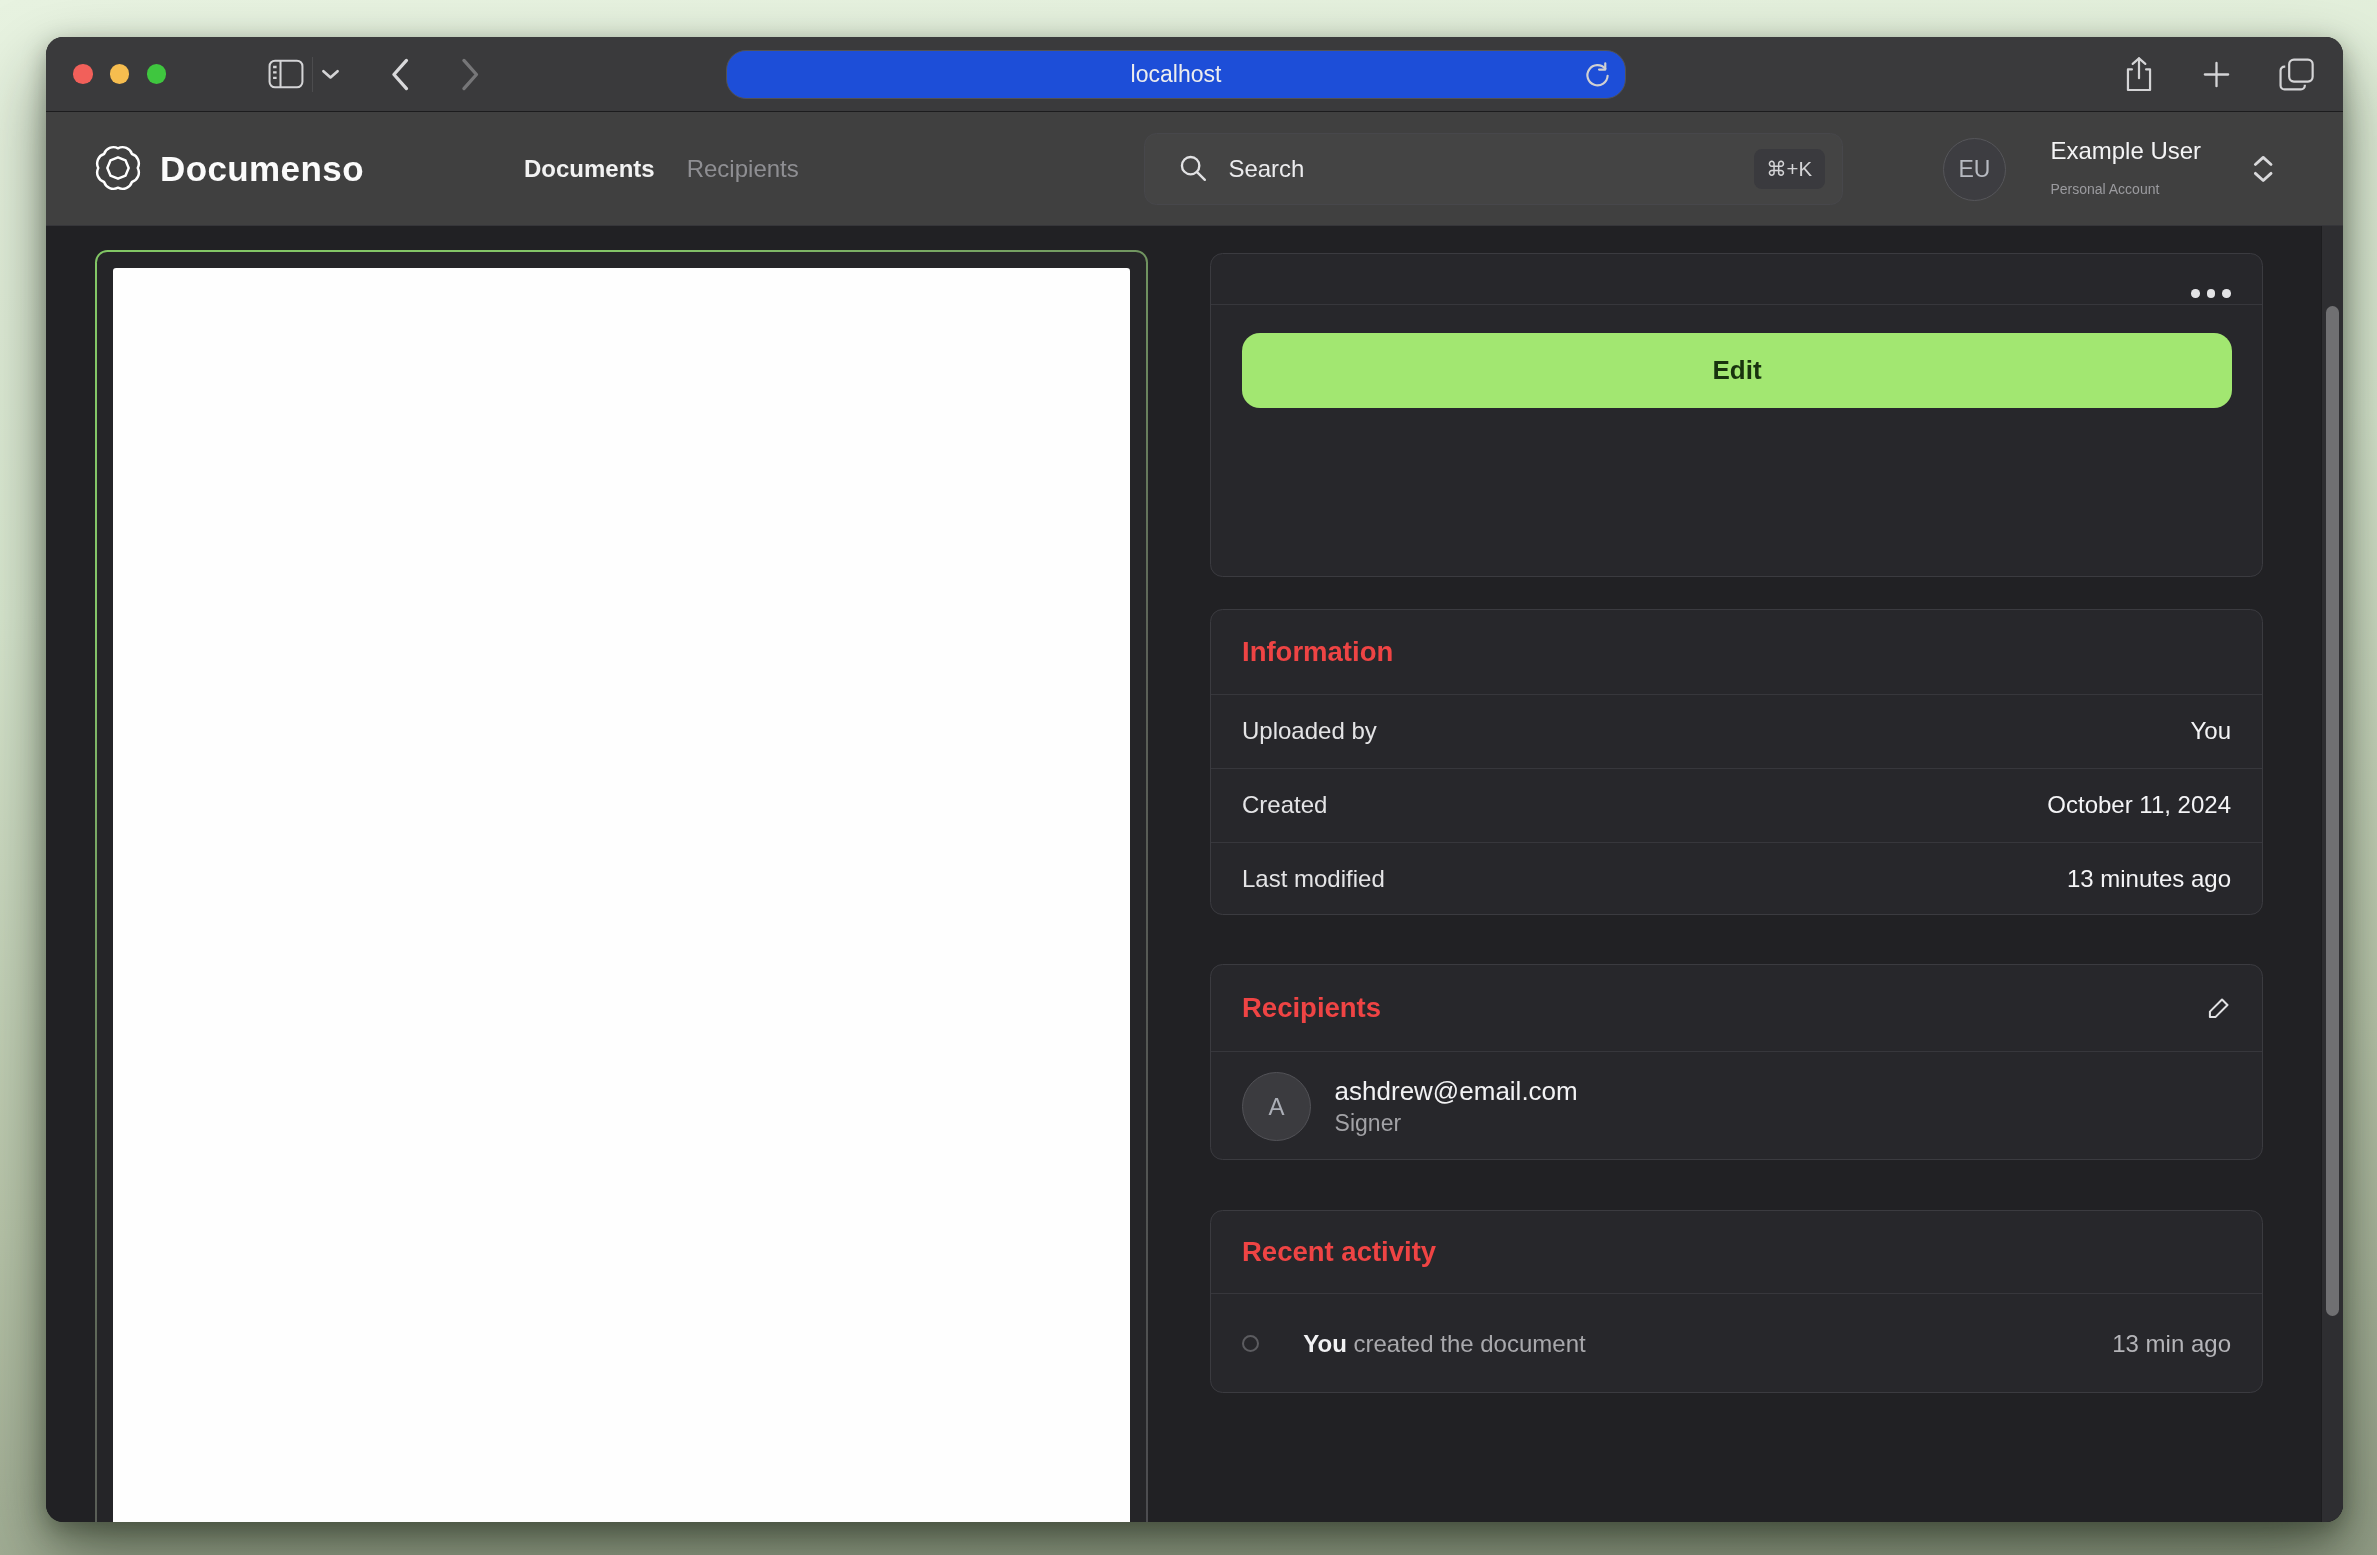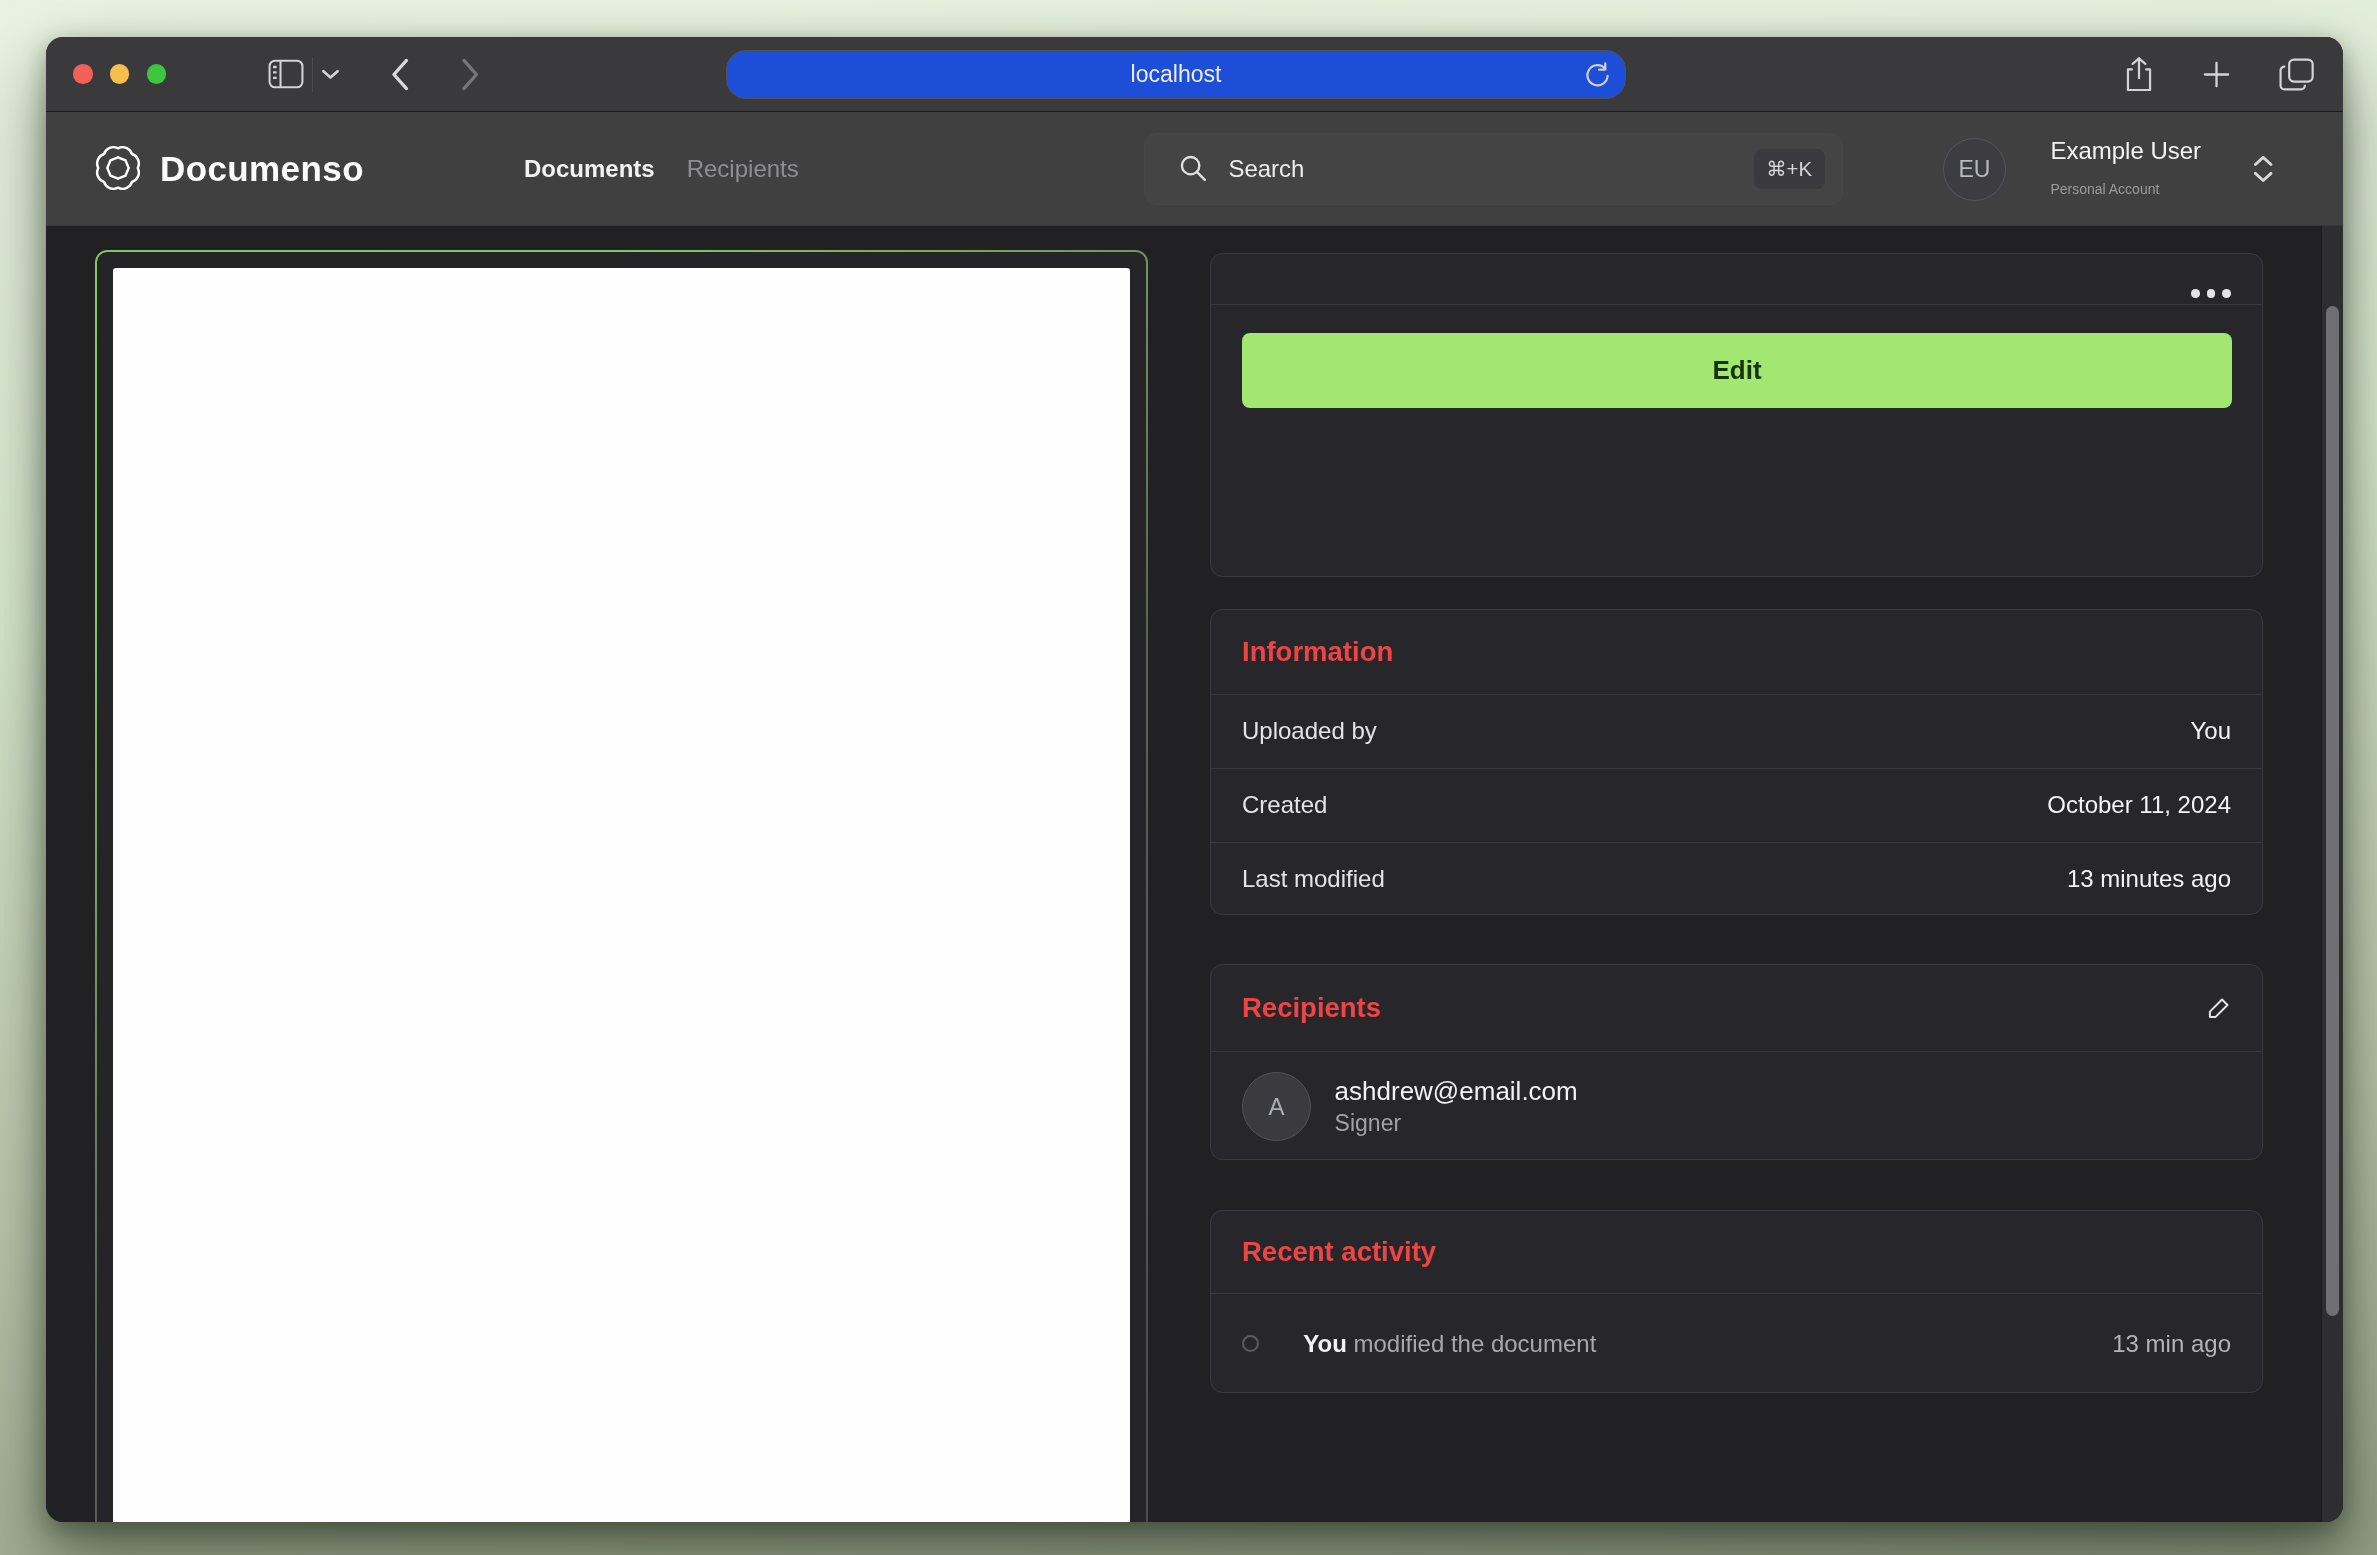--- a/index.html
+++ b/index.html
@@ -94,21 +94,21 @@
   }
   .divider { height:0.8px; background:#37373c; }
 
   .card-doc { top:27px; height:324px; }
   .doc-pad { padding:0 31px; }
   .doc-title { padding-top:30px; color:#fafafa; font-size:38px; font-weight:bold; line-height:46px; }
   .doc-subtitle { margin-top:19px; color:#cfcfd1; font-size:23.6px; line-height:31px; }
   .doc-divider { margin-top:50px; }
   .edit-btn {
     margin:28px 31px 0; height:75px; width:990px;
-    background:#a2e771; color:#18330e; border:none; border-radius:8px;
+    background:#a2e771; color:#18330e; border:none; border-radius:18px;
     font-size:26px; font-weight:600; font-family:inherit; display:block;
   }
   .dots-btn { position:absolute; right:31px; top:35px; display:flex; gap:7px; }
   .dots-btn i { width:8.6px; height:8.6px; border-radius:50%; background:#e3e3e5; }
 
   .card-title { color:#ef4444; font-size:27.5px; font-weight:600; }
 
   .card-info { top:383px; height:306px; }
   .info-head { height:84px; display:flex; align-items:center; padding:0 31px; }
   .info-row { height:73px; display:flex; align-items:center; justify-content:space-between; padding:0 31px; }
@@ -325,21 +325,21 @@
         </div>
       </section>
 
       <section class="card card-act">
         <div class="act-head">
           <span class="card-title">Recent activity</span>
         </div>
         <div class="divider"></div>
         <div class="act-row">
           <span class="act-bullet"></span>
-          <span class="act-text"><b class="act-actor">You</b><span> modified the document</span></span>
+          <span class="act-text"><b class="act-actor">You</b><span> created the document</span></span>
           <span class="act-time">13 min ago</span>
         </div>
       </section>
 
     </div>
 
     <div class="scroll-strip">
       <div class="scroll-thumb"></div>
     </div>
 

